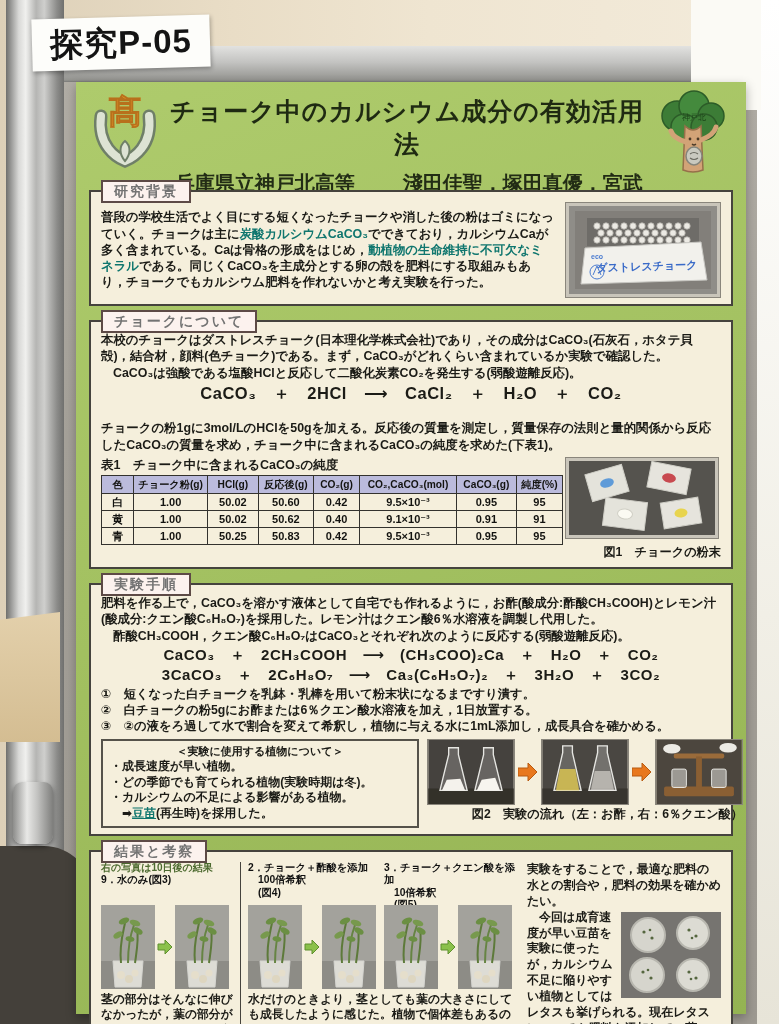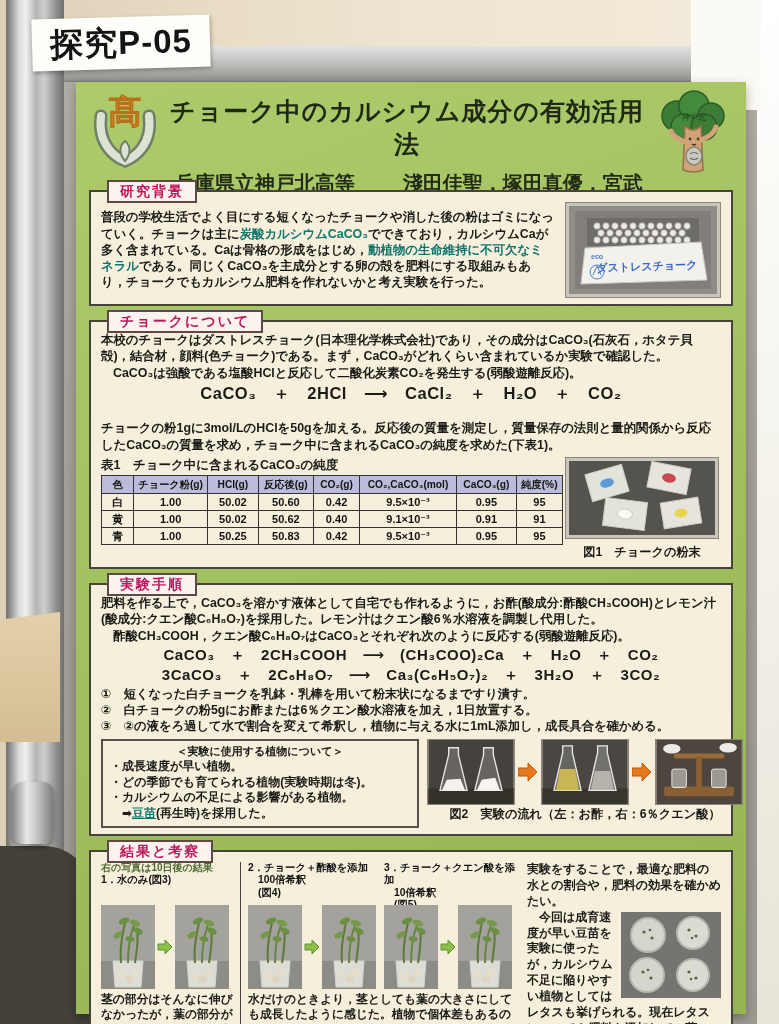--- a/index.html
+++ b/index.html
@@ -37,44 +37,44 @@
            padding:8px 13px; box-shadow: 0 4px 10px rgba(0,0,0,.3); z-index:3; }
   .p-header { display:flex; align-items:flex-start; gap:6px; height:86px; }
   .emblem { width:72px; height:80px; flex:0 0 auto; }
   .header-mid { flex:1; text-align:center; padding-top:5px; }
   .poster-title { font-size:25px; font-weight:bold; color:#1f2a12; letter-spacing:1px; }
   .poster-sub { margin-top:9px; font-size:20px; font-weight:bold; color:#222c15;
            display:flex; justify-content:center; gap:36px; }
   .mascot { width:80px; height:86px; flex:0 0 auto; }
   
   .section { position:relative; margin-top:14px; }
-  .badge { position:absolute; top:-10px; left:18px; z-index:4;
+  .badge { position:absolute; top:-10px; left:12px; z-index:4;
            background:#fcf2ee; border:2px solid #5d4a46; padding:0 11px;
-           font-size:14px; font-weight:bold; color:#be185d; line-height:19px; letter-spacing:2px; }
+           font-size:14px; font-weight:bold; color:#737373; line-height:19px; letter-spacing:2px; }
   .content { background:#f5efdc; border:2px solid #45433d; padding:10px 10px 6px;
            color:#1b1b16; font-weight:bold; font-size:12.4px; line-height:1.31; }
   .red { color:#0f766e; }
   .indent { display:inline-block; width:12px; }
   
   .bg-flex { display:flex; gap:10px; align-items:center; }
   .bg-text { flex:1; }
   .photo-frame { background:#c9c5ba; padding:3px; border:1px solid #8a867c; }
   
   .equation { text-align:center; font-size:16.5px; font-weight:bold; margin:2px 0 16px; letter-spacing:.5px; }
   .equation.small { font-size:15px; margin:1px 0; }
   .chalk-row { display:flex; gap:0; margin-top:4px; align-items:flex-start; }
   .table-col { flex:1; }
   .tbl-caption { font-size:12.5px; margin-bottom:2px; }
   table.purity { border-collapse:collapse; width:100%; }
   table.purity th, table.purity td { border:1.5px solid #33322e; text-align:center;
            font-weight:bold; color:#131310; padding:0 1px; }
   table.purity th { background:#bbbbdc; font-size:10.2px; height:18px; }
   table.purity td { font-size:11px; height:17px; }
   .fig-col { width:158px; text-align:center; flex:0 0 auto; }
-  .fig-caption { font-size:12.2px; font-weight:bold; margin-top:2px; }
+  .fig-caption { font-size:12.2px; font-weight:bold; margin-top:2px;text-align:right; }
   
   .steps div { font-size:12.3px; }
   .proc-row { display:flex; gap:8px; margin-top:5px; align-items:flex-start; }
   .plant-box { width:318px; border:2px solid #55524a; padding:3px 7px 4px; font-size:12px; background:#f5efdc; flex:0 0 auto; }
   .plant-box .pb-title { text-align:center; font-size:11px; }
   .fig2-col { flex:1; text-align:center; }
   .fig2-photos { display:flex; align-items:center; justify-content:center; gap:3px; }
   .underline { text-decoration:underline; }
   
   .res-flex { display:flex; gap:7px; }
@@ -362,21 +362,21 @@
       </div>
     </div>
   </div>
 
   <div class="section">
     <div class="badge">結果と考察</div>
     <div class="content res-flex">
       <div class="res-group1">
         <div class="res-labelblock">
           <div class="res-note">右の写真は10日後の結果</div>
-          <div class="res-label">1．水のみ(図3)</div>
+          <div class="res-label">9．水のみ(図3)</div>
         </div>
         <div class="res-photos">
           <svg width="54" height="84">
               <use href="#sym-plant"></use>
             </svg>
           <svg width="16" height="16">
               <use href="#sym-arrow-green"></use>
             </svg>
           <svg width="54" height="84">
               <use href="#sym-plant"></use>

